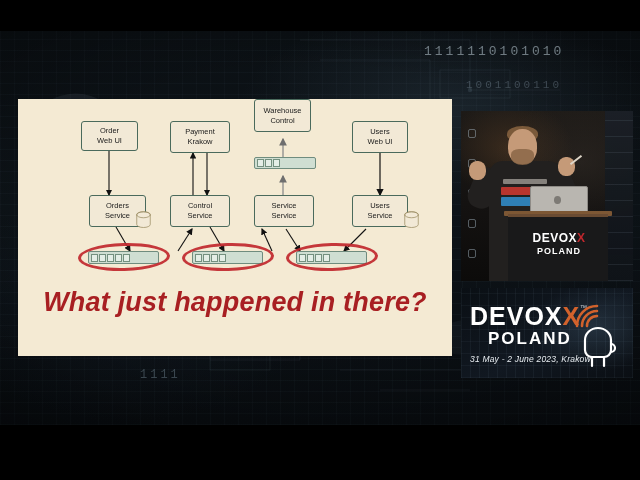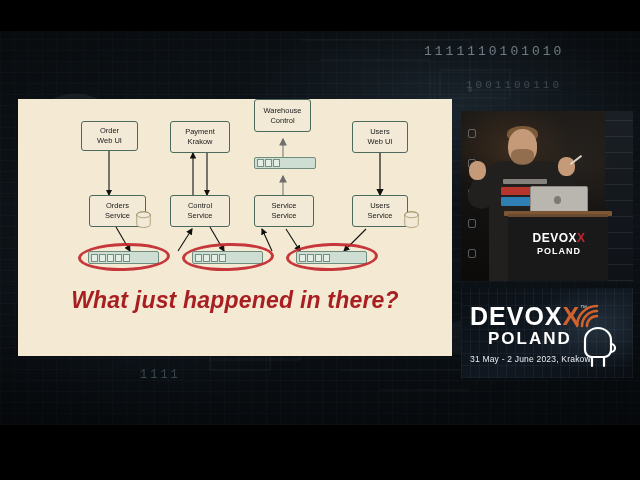--- a/index.html
+++ b/index.html
@@ -151,21 +151,21 @@
 
   .arrow { position: absolute; }
 
   .slide-title {
     position: absolute;
     left: 0;
     top: 188px;
     width: 434px;
     text-align: center;
     color: #a81f22;
-    font-size: 23px;
+    font-size: 27px;
     font-weight: bold;
     font-style: italic;
     font-family: "Liberation Sans", sans-serif;
     letter-spacing: 0.2px;
   }
 
   
   #video {
     position: absolute;
     left: 461px;
@@ -389,20 +389,21 @@
     font-weight: bold;
     letter-spacing: 2px;
     line-height: 1;
   }
   .bc-dates {
     position: absolute;
     left: 9px; top: 66px;
     color: #e8edf1;
     font-size: 8.5px;
     letter-spacing: 0.2px;
+    font-style: italic;
   }
   .bc-icon {
     position: absolute;
     right: 6px; top: 8px;
     width: 56px; height: 74px;
   }
 
   .hidden-text { position: absolute; opacity: 0; pointer-events: none; }
 </style>
 </head>

